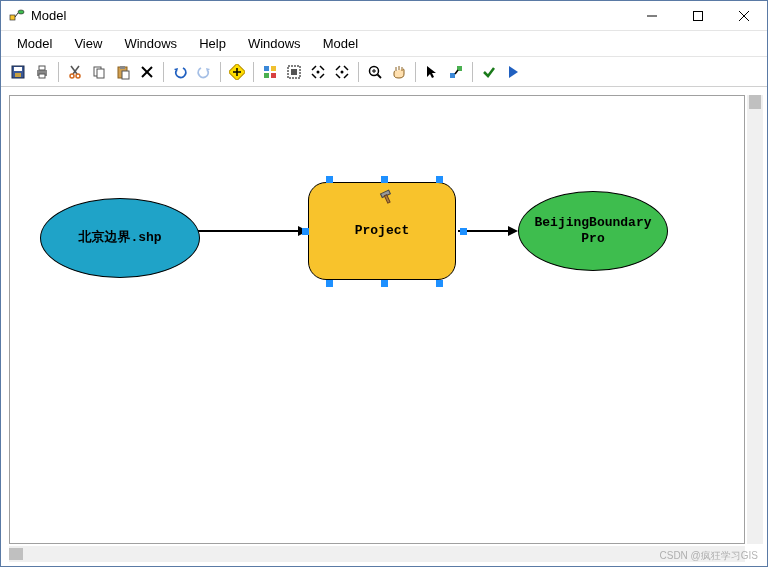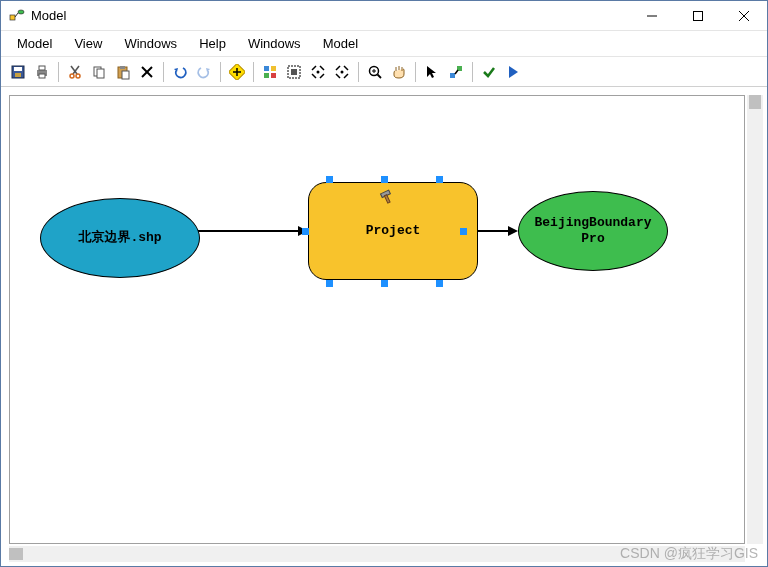--- a/index.html
+++ b/index.html
@@ -109,21 +109,21 @@
     .ellipse-green { background:#3ebd4e; border:1.5px solid #000; border-radius:50%; }
     .rect-yellow { background:#f8c32c; border:1.5px solid #000; border-radius:18px; }
     .sel-handle { position:absolute; width:7px; height:7px; background:#1e90ff; }
     .arrow-line { position:absolute; height:2px; background:#000; }
     .arrow-head { position:absolute; width:0; height:0; border-top:5px solid transparent; border-bottom:5px solid transparent; border-left:10px solid #000; }
     .hammer-cursor { position:absolute; width:16px; height:16px; }
     .watermark {
       position: absolute;
       bottom: 4px; right: 10px;
       color: rgba(120,120,120,0.55);
-      font-size: 14px;
+      font-size: 10px;
       font-family: Arial, sans-serif;
       pointer-events: none;
     }
   </style>
 </head>
 <body>
 
 <div class="window">
 
   <div class="titlebar">
@@ -301,21 +301,21 @@
       <div class="arrow-line" style="left:185px; top:134px; width:106px;"></div>
       <div class="arrow-head" style="left:288px; top:130px;"></div>
 
       <div class="arrow-line" style="left:448px; top:134px; width:54px;"></div>
       <div class="arrow-head" style="left:498px; top:130px;"></div>
 
       <div class="node ellipse-blue" style="left:30px; top:102px; width:160px; height:80px;">
         <span>北京边界.shp</span>
       </div>
 
-      <div class="node rect-yellow" style="left:298px; top:86px; width:170px; height:98px;">
+      <div class="node rect-yellow" style="left:298px; top:86px; width:148px; height:98px;">
         <span>Project</span>
 
         <span class="hammer-cursor" style="left:70px; top:6px;">
           <svg width="16" height="16">
               <rect x="2" y="3" width="9" height="4" fill="#999" stroke="#444" transform="rotate(-25 6 5)"></rect>
               <rect x="7" y="6" width="2.5" height="8" fill="#b08040" stroke="#6a4020" transform="rotate(-25 8 10)"></rect>
             </svg>
         </span>
       </div>
 

